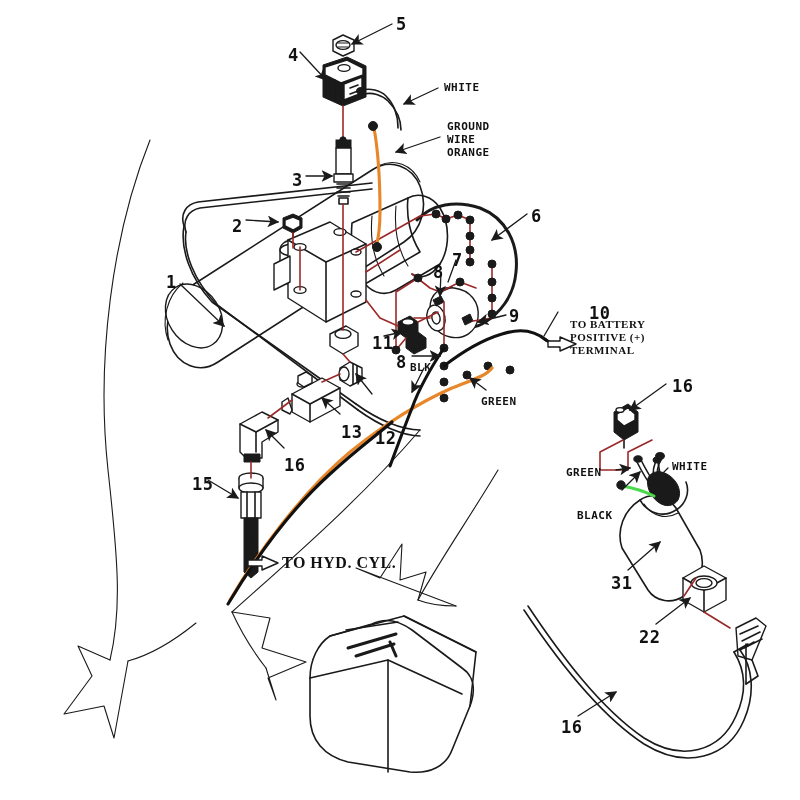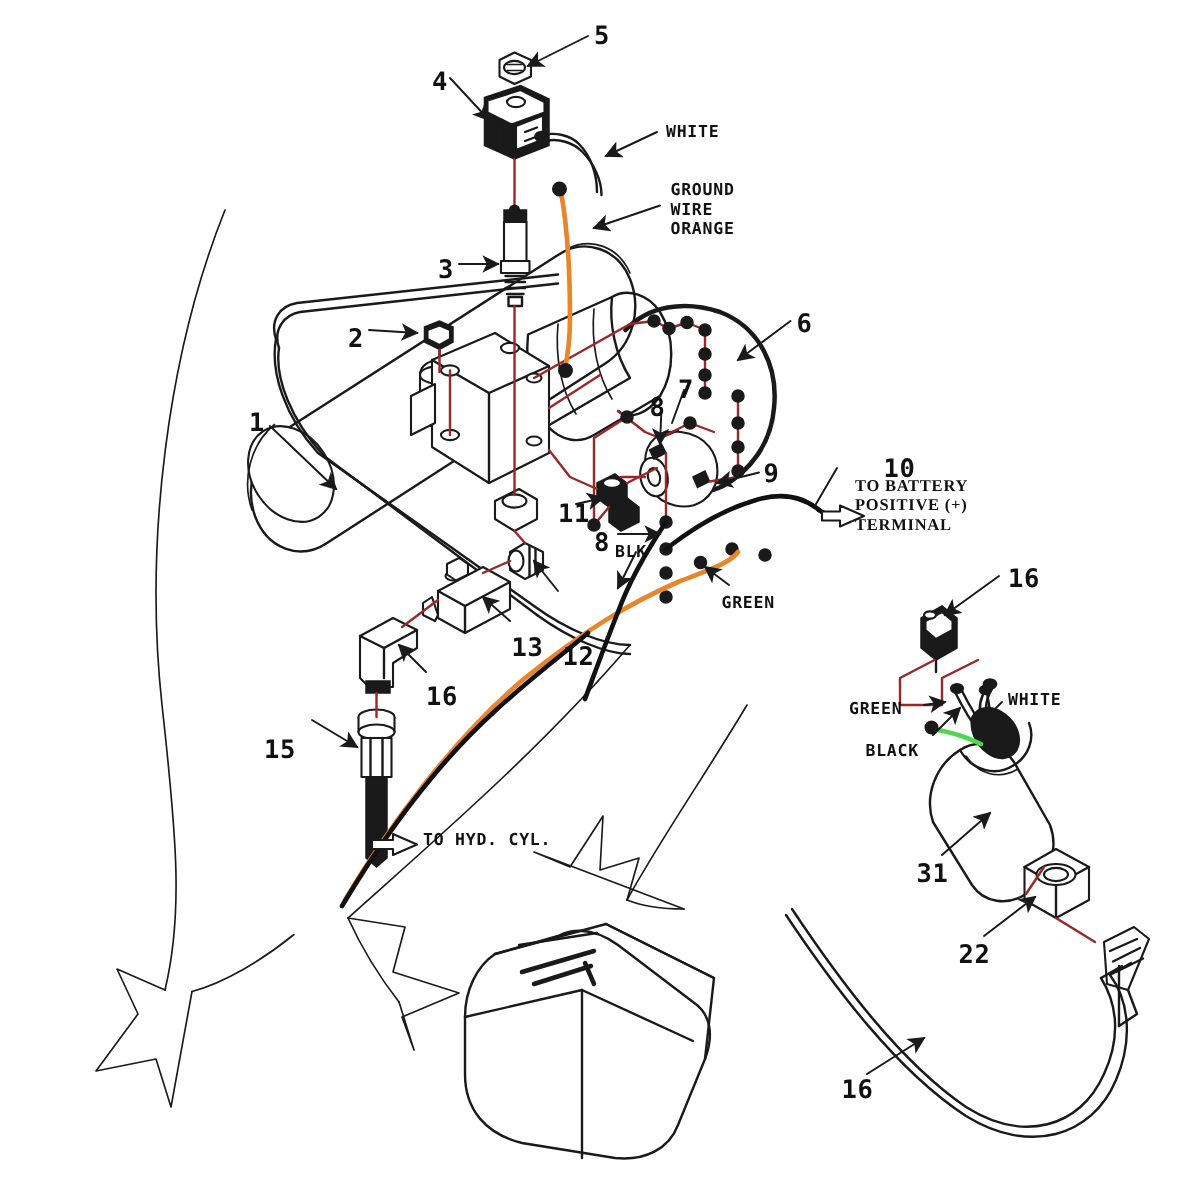--- a/index.html
+++ b/index.html
@@ -4,21 +4,21 @@
 <style>
   html,body{margin:0;padding:0;background:#fff;}
   body{width:800px;height:800px;overflow:hidden;
        font-family:"DejaVu Sans Mono","Liberation Mono",monospace;}
   #stage{position:relative;width:800px;height:800px;background:#ffffff;}
   svg{position:absolute;top:0;left:0;}
   .lbl{position:absolute;color:#111;font-family:"DejaVu Sans Mono","Liberation Mono",monospace;
        font-weight:700;white-space:pre;line-height:1.18;letter-spacing:0.5px;}
   .num{font-size:17px;}
   .wtxt{font-size:11px;}
-  .small{font-size:11px;}
+  .small{font-size:16px;font-family:Liberation Serif, serif;}
 </style>
 </head>
 <body>
 
 <div id="stage">
 
 <svg width="800" height="800" viewBox="0 0 800 800">
   <defs>
     <style>
       .k  { fill:none; stroke:#1a1a1a; stroke-width:1.6; stroke-linecap:round; stroke-linejoin:round; }
@@ -387,36 +387,36 @@
   <div class="lbl num" style="left:531px;top:206px;">6</div>
   <div class="lbl num" style="left:452px;top:250px;">7</div>
   <div class="lbl num" style="left:433px;top:262px;">8</div>
   <div class="lbl num" style="left:396px;top:352px;">8</div>
   <div class="lbl num" style="left:509px;top:306px;">9</div>
   <div class="lbl num" style="left:572px;top:303px;margin-left:17px;">10</div>
   <div class="lbl num" style="left:372px;top:333px;">11</div>
   <div class="lbl num" style="left:375px;top:400px;margin-top:28px;">12</div>
   <div class="lbl num" style="left:341px;top:422px;">13</div>
   <div class="lbl num" style="left:284px;top:455px;">16</div>
-  <div class="lbl num" style="left:176px;top:474px;margin-top:16px;">15</div>
+  <div class="lbl num" style="left:192px;top:474px;">15</div>
   <div class="lbl num" style="left:672px;top:376px;">16</div>
   <div class="lbl num" style="left:561px;top:717px;">16</div>
   <div class="lbl num" style="left:611px;top:573px;">31</div>
   <div class="lbl num" style="left:639px;top:627px;">22</div>
 </div>
 
 <div>
   <div class="lbl wtxt" style="left:444px;top:82px;">WHITE</div>
   <div class="lbl wtxt" style="left:447px;top:121px;">GROUND
 WIRE
 ORANGE</div>
   <div class="lbl wtxt" style="left:410px;top:362px;">BLK</div>
   <div class="lbl wtxt" style="left:481px;top:396px;">GREEN</div>
   <div class="lbl wtxt" style="left:566px;top:467px;">GREEN</div>
-  <div class="lbl wtxt" style="left:577px;top:495px;">BLACK</div>
+  <div class="lbl wtxt" style="left:577px;top:510px;">BLACK</div>
   <div class="lbl wtxt" style="left:672px;top:461px;">WHITE</div>
 </div>
 
 <div>
   <div class="lbl wtxt" style="left:570px;top:318px;font-family:Liberation Serif, serif;">TO BATTERY
 POSITIVE (+)
 TERMINAL</div>
   <div class="lbl small" style="left:282px;top:554px;">TO HYD. CYL.</div>
 </div>
 

